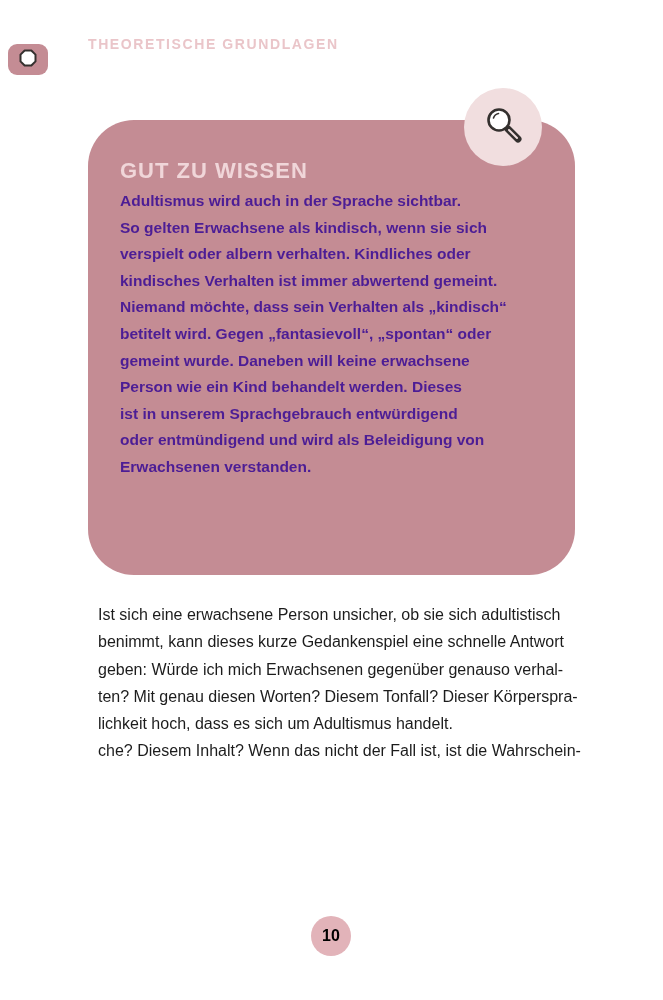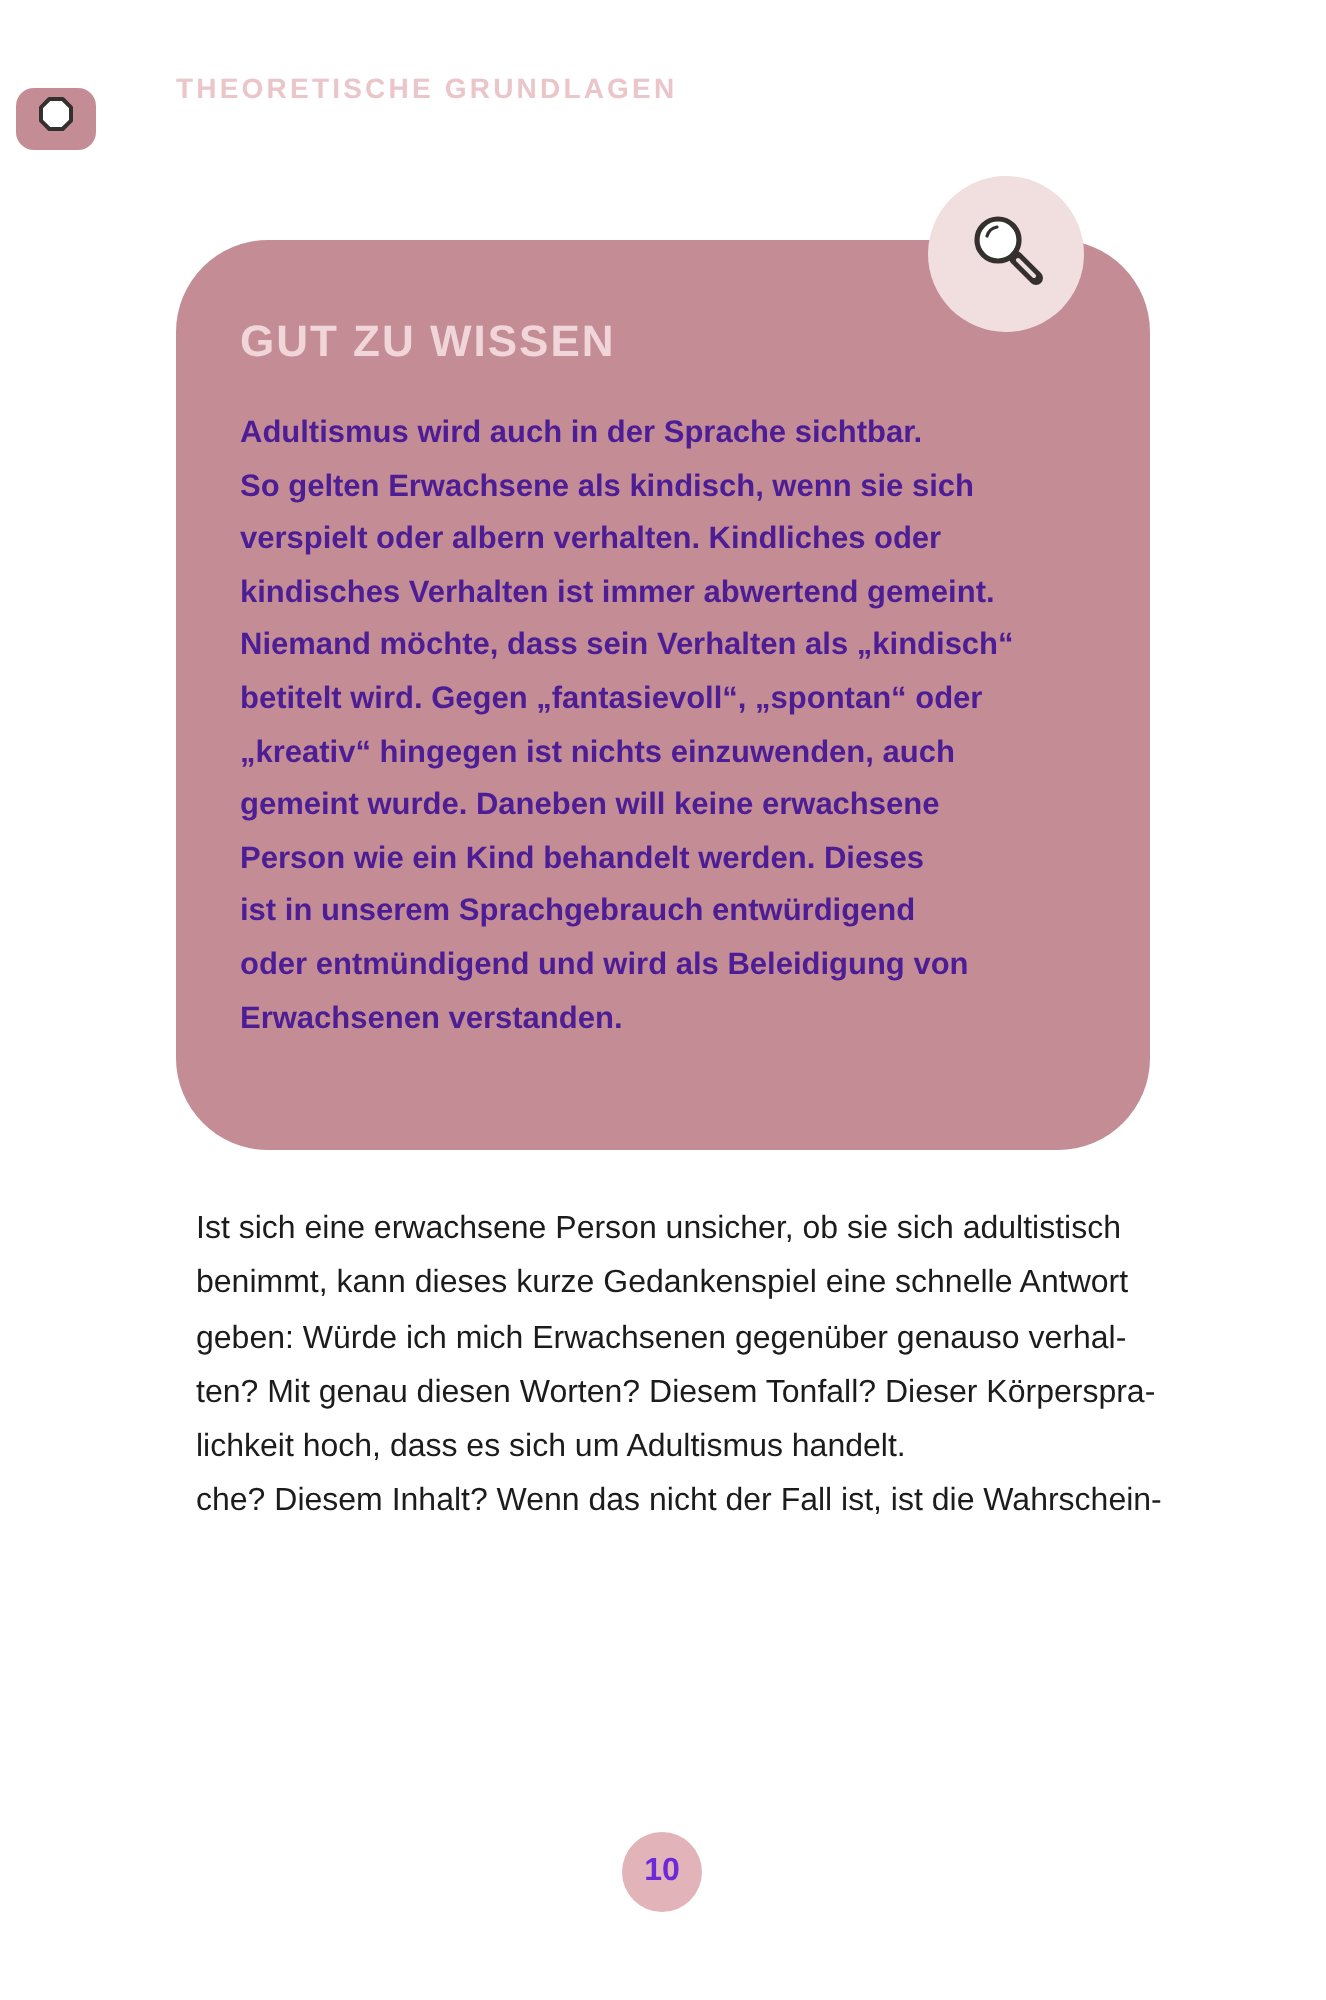--- a/index.html
+++ b/index.html
@@ -28,21 +28,21 @@
     width:487px;height:455px;
     background:var(--box_bg,#c48c94);
     border-radius:46px;
     box-sizing:border-box;
     padding:30px 34px 0 32px;
   }
   .info-box-title{
     font-size:22px;font-weight:bold;
     letter-spacing:1px;
     color:var(--box_title,#f0d6d9);
-    margin:8px 0 20px 0;
+    margin:8px 0 4px 0;
   }
   .info-box-text div{
     color:#4c1d95;
     font-size:15.5px;
     font-weight:bold;
     line-height:26.6px;
     white-space:nowrap;
   }
   .magnifier-badge{
     position:absolute;left:464px;top:88px;
@@ -59,21 +59,21 @@
   .body-paragraph div{
     font-size:16px;
     line-height:27.3px;
     white-space:nowrap;
   }
   .page-number-badge{
     position:absolute;left:311px;top:916px;
     width:40px;height:40px;border-radius:50%;
     background:var(--page_circle,#e2b3b9);
     display:flex;align-items:center;justify-content:center;
-    color:#6d28d9;font-size:16px;font-weight:bold;
+    color:#000000;font-size:16px;font-weight:bold;
   }
 </style>
 </head>
 <body>
 
 <div class="chapter-tab">
   <span>
     <svg width="20" height="20" viewBox="0 0 24 24">
       <polygon points="8,3 16,3 21,8 21,16 16,21 8,21 3,16 3,8" fill="#ffffff" stroke="#34302e" stroke-width="2.4" stroke-linejoin="round"></polygon>
     </svg>
@@ -84,21 +84,20 @@
 
 <div class="info-box">
   <div class="info-box-title">GUT ZU WISSEN</div>
   <div class="info-box-text">
       <div>Adultismus wird auch in der Sprache sichtbar.</div>
       <div>So gelten Erwachsene als kindisch, wenn sie sich</div>
       <div>verspielt oder albern verhalten. Kindliches oder</div>
       <div>kindisches Verhalten ist immer abwertend gemeint.</div>
       <div>Niemand möchte, dass sein Verhalten als „kindisch“</div>
       <div>betitelt wird. Gegen „fantasievoll“, „spontan“ oder</div>
-      <div>„kreativ“ hingegen ist nichts einzuwenden, auch</div>
       <div>gemeint wurde. Daneben will keine erwachsene</div>
       <div>Person wie ein Kind behandelt werden. Dieses</div>
       <div>ist in unserem Sprachgebrauch entwürdigend</div>
       <div>oder entmündigend und wird als Beleidigung von</div>
       <div>Erwachsenen verstanden.</div>
     </div>
 </div>
 
 <div class="magnifier-badge">
   <span>

